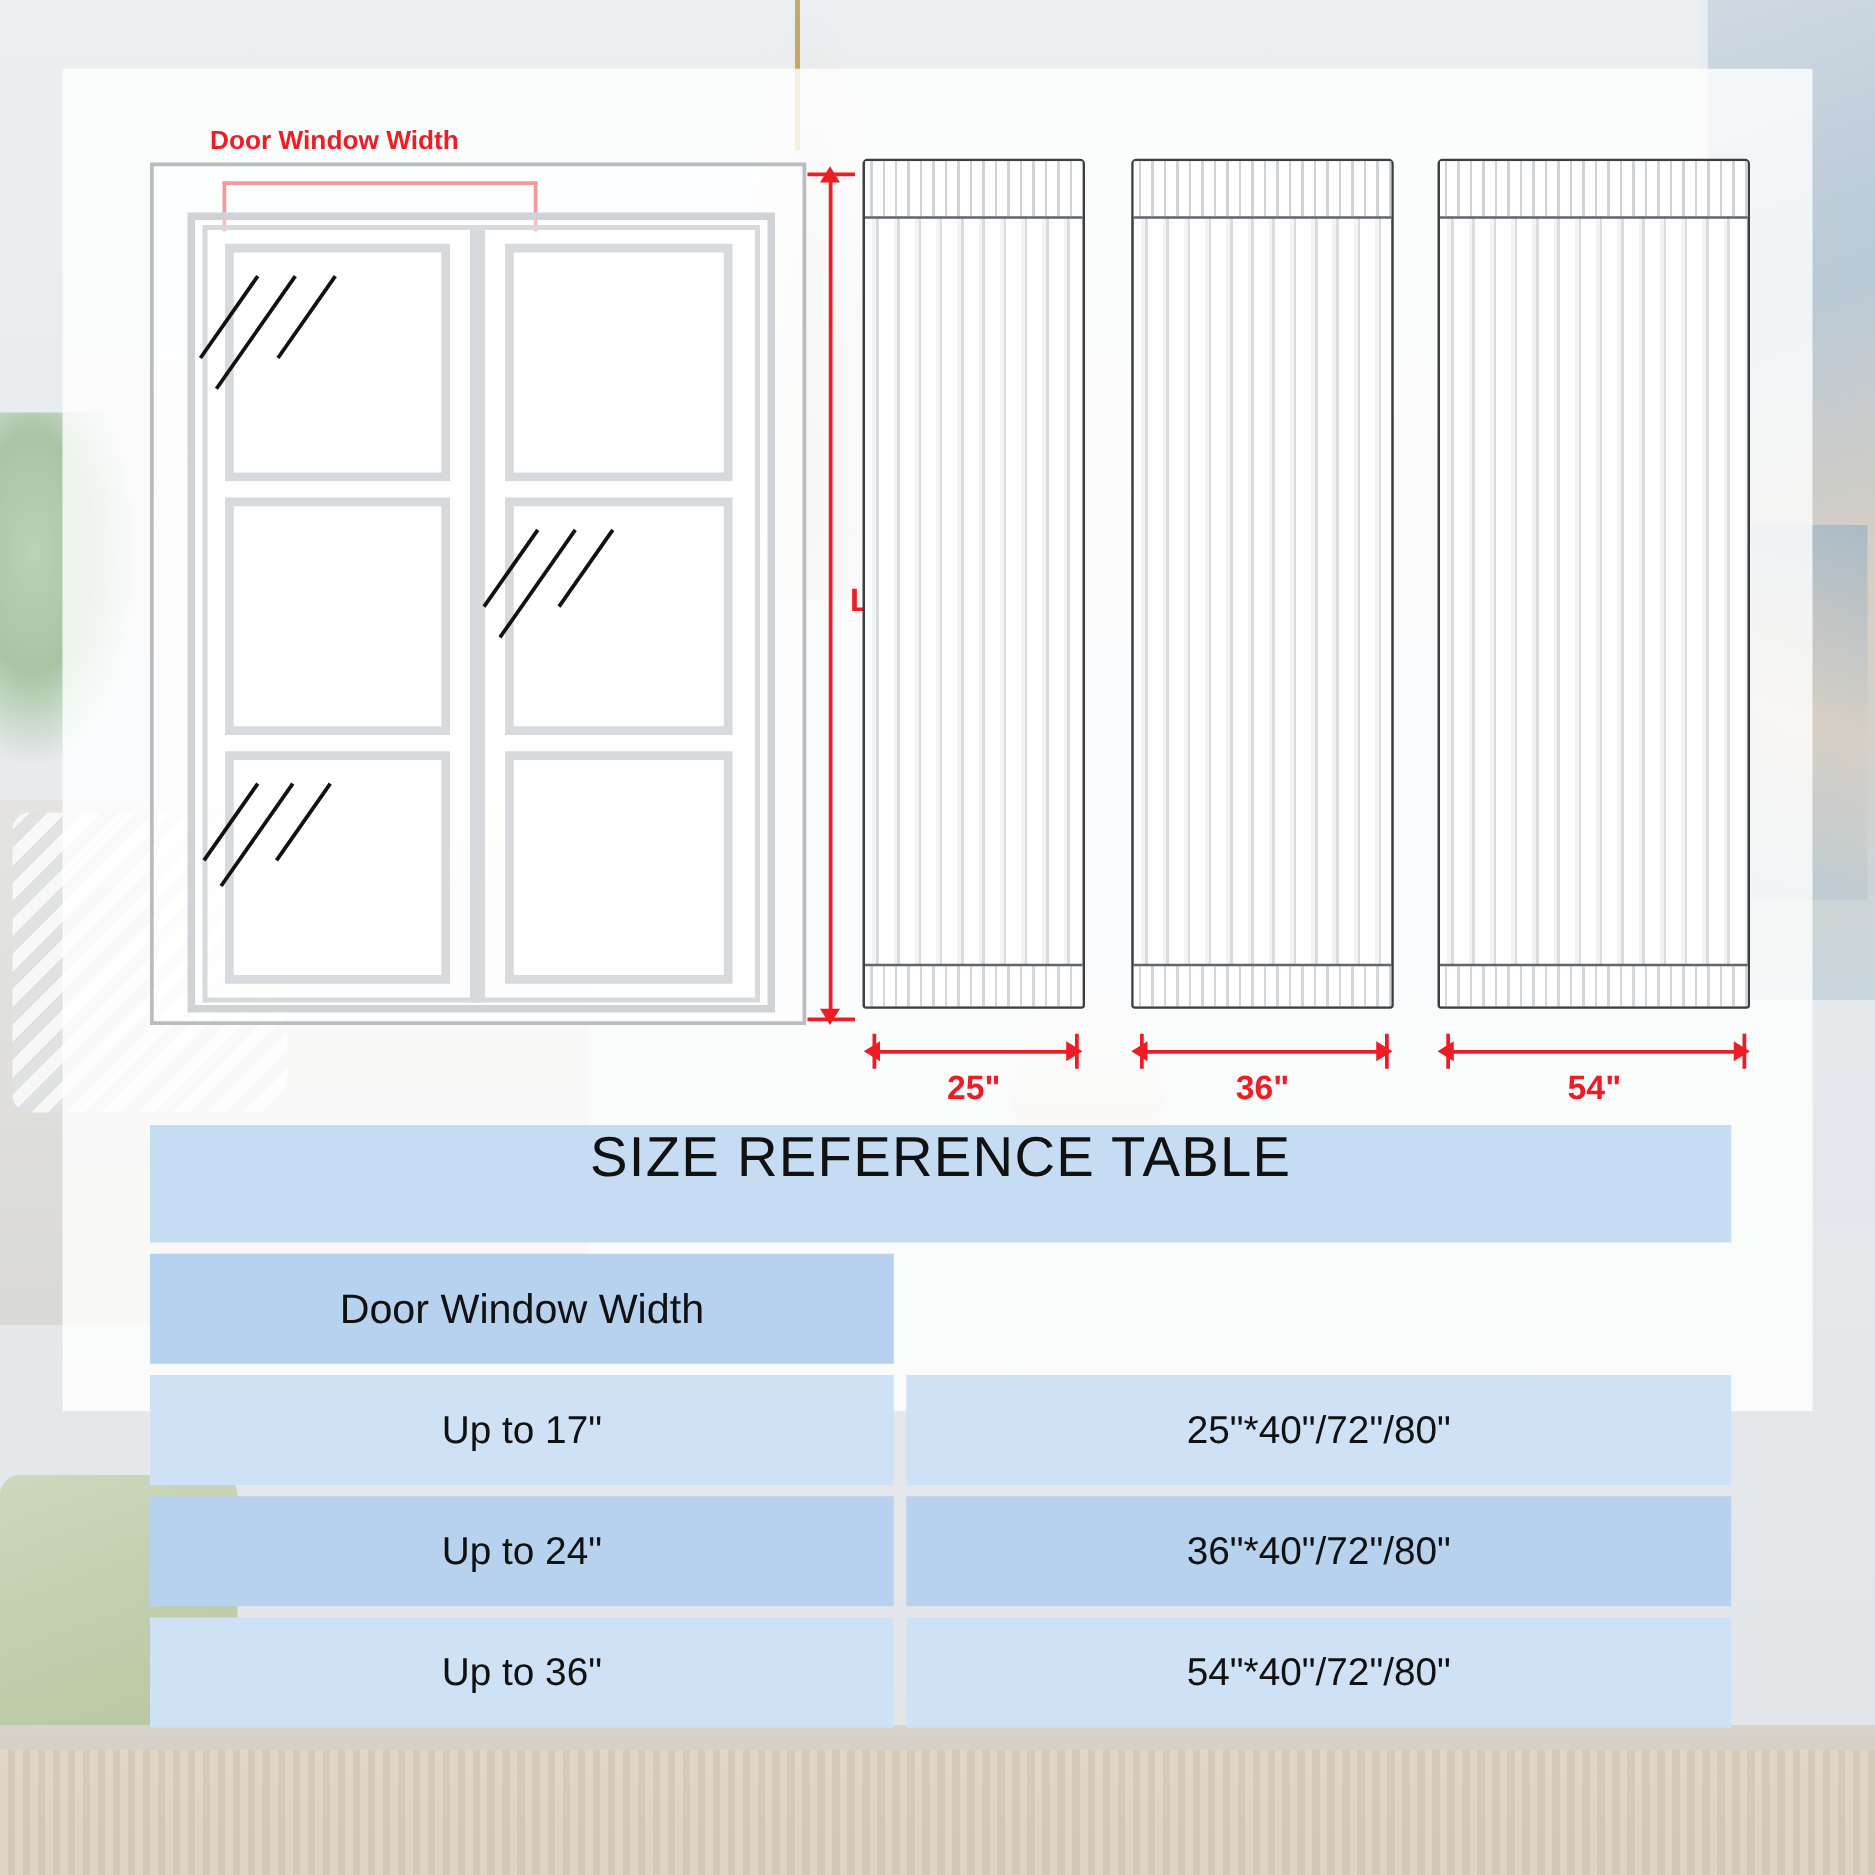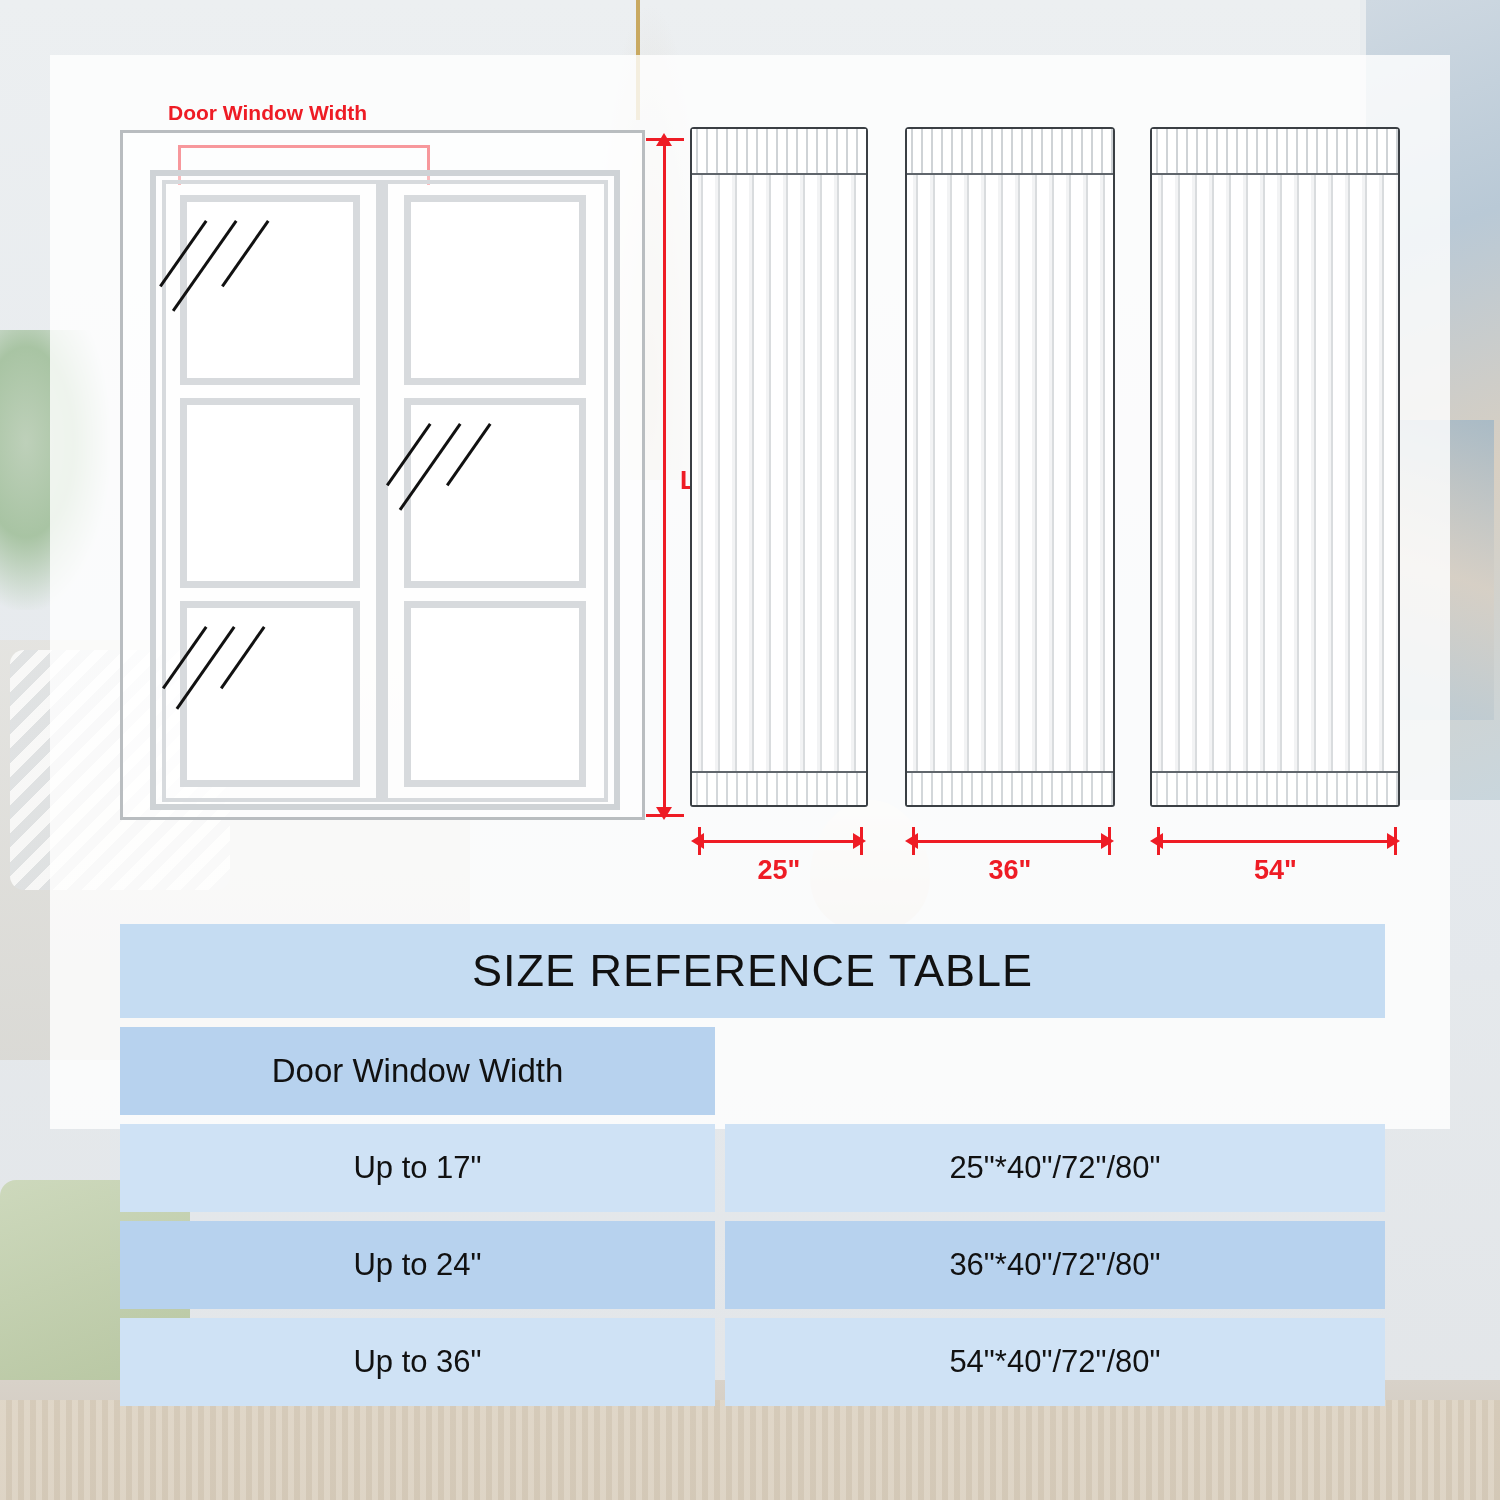--- a/index.html
+++ b/index.html
@@ -227,24 +227,23 @@
   }
   .row {
     display: flex;
     gap: 10px;
     margin-bottom: 9px;
   }
   .title-bar {
     background: #c5dcf2;
     height: 94px;
     display: flex;
-    align-items: center;
+    align-items: flex-start;
     justify-content: center;
     width: 1265px;
-    margin-top: 24px;
   }
   .title-bar span {
     font-size: 45px;
     color: #111;
     letter-spacing: 1px;
   }
   .cell {
     background: #b7d2ee;
     height: 88px;
     display: flex;

